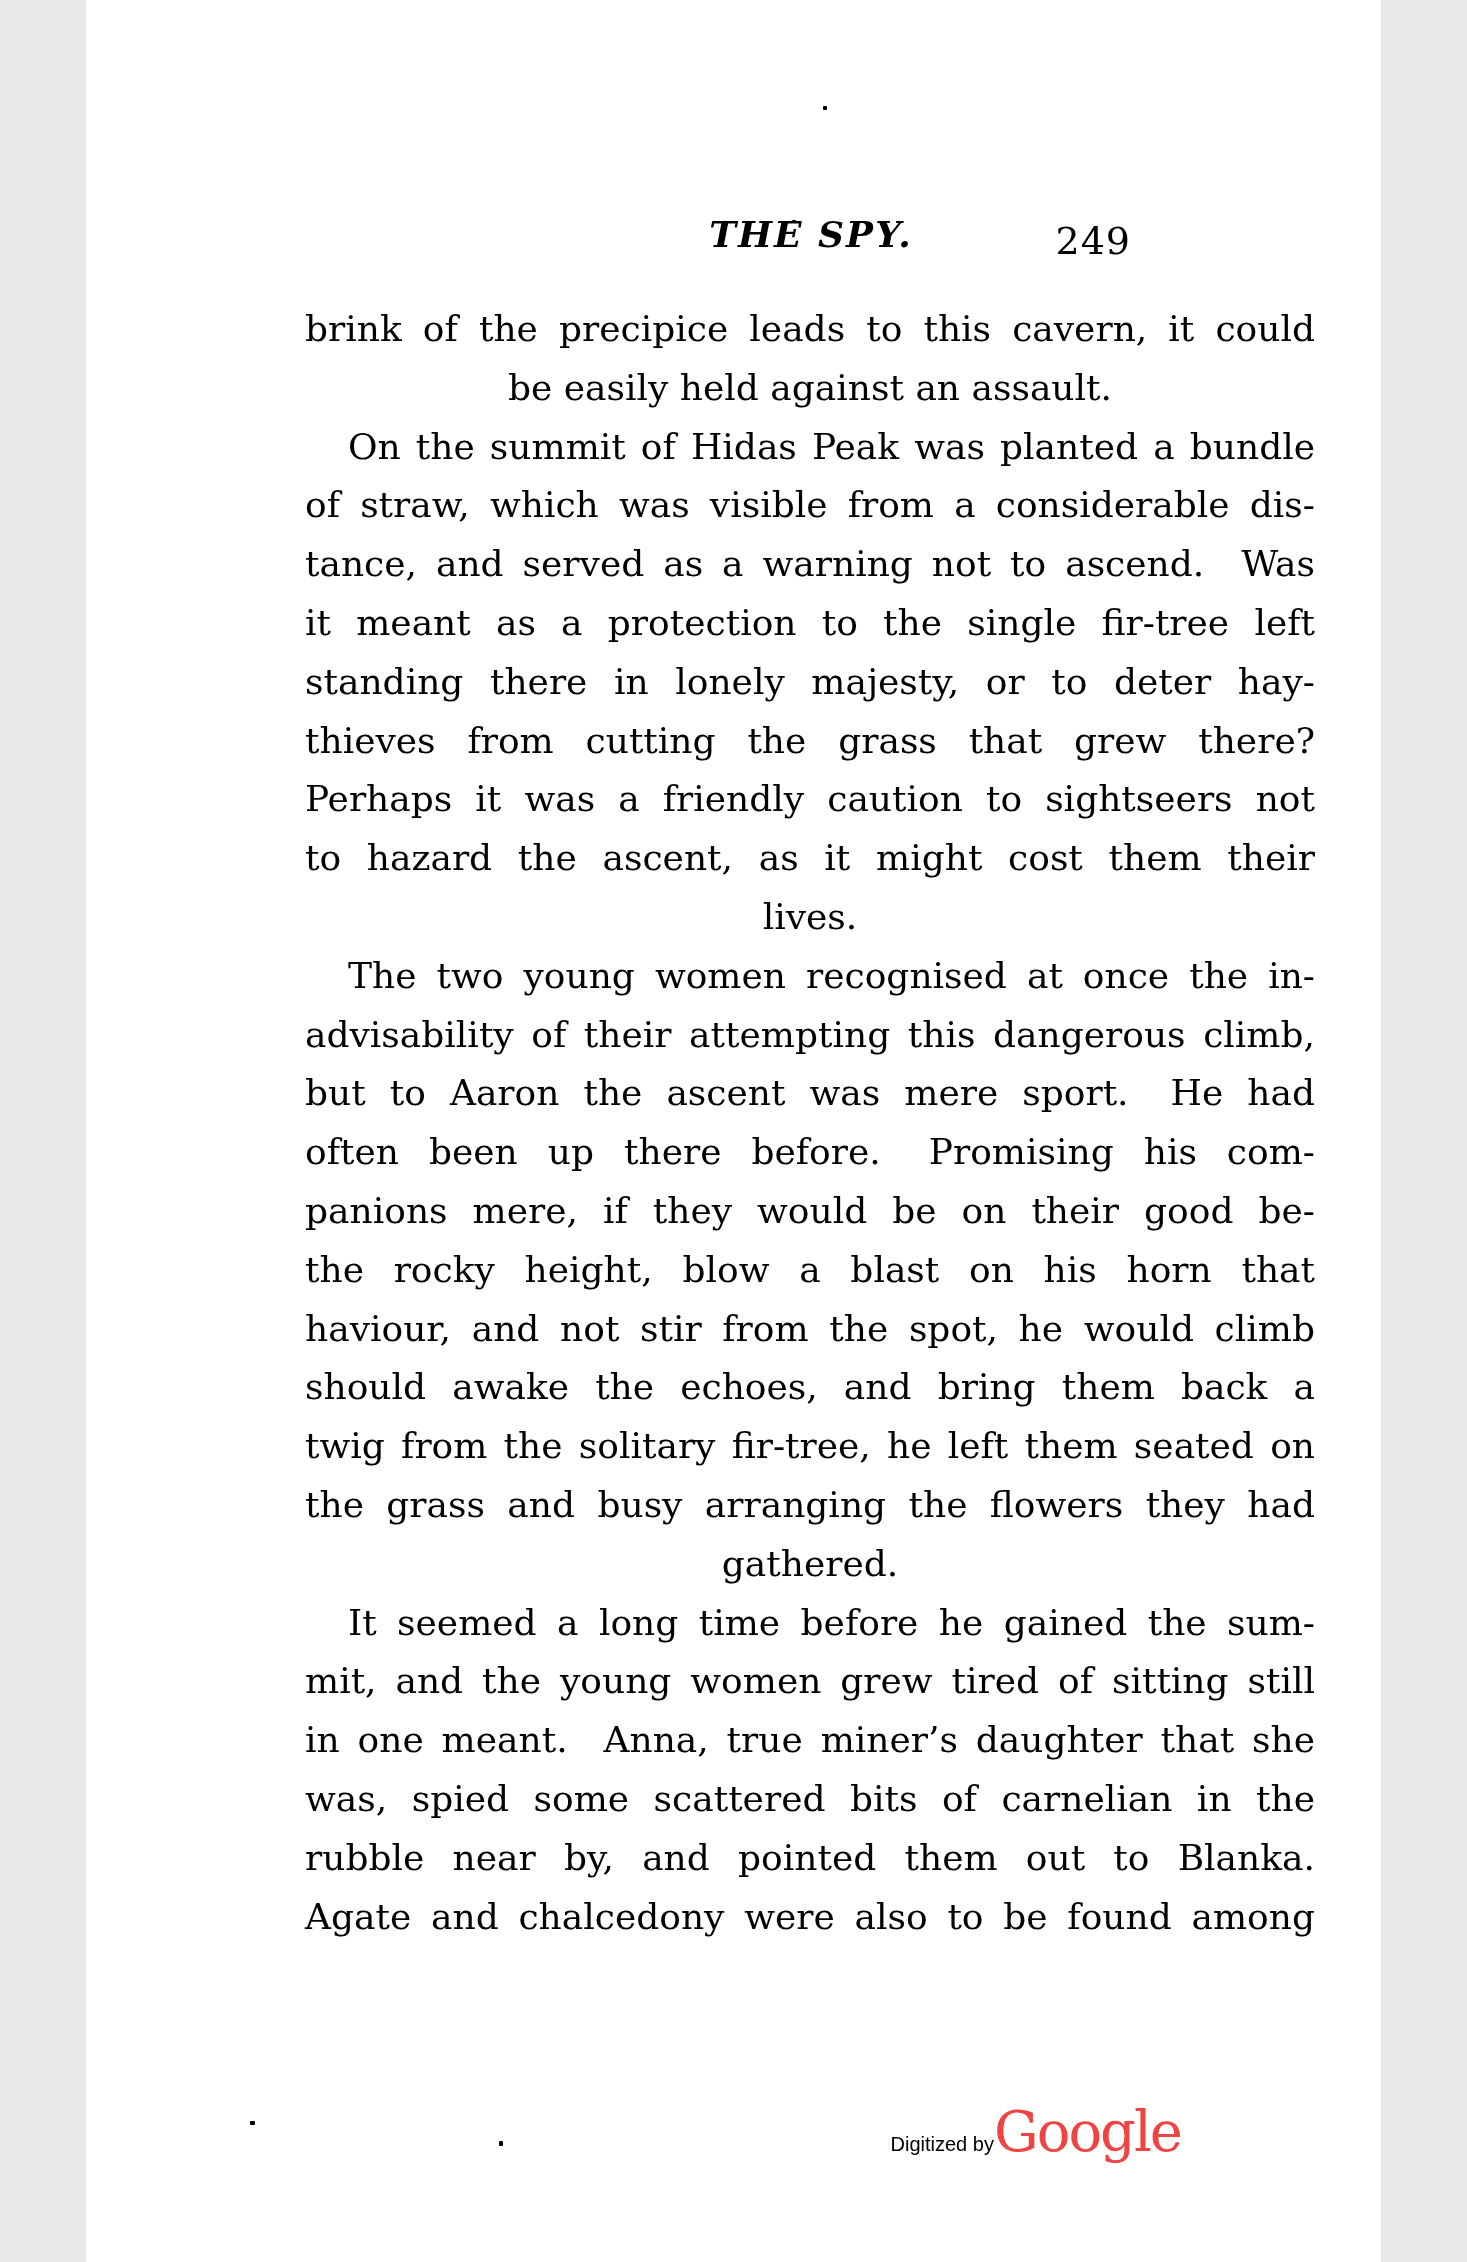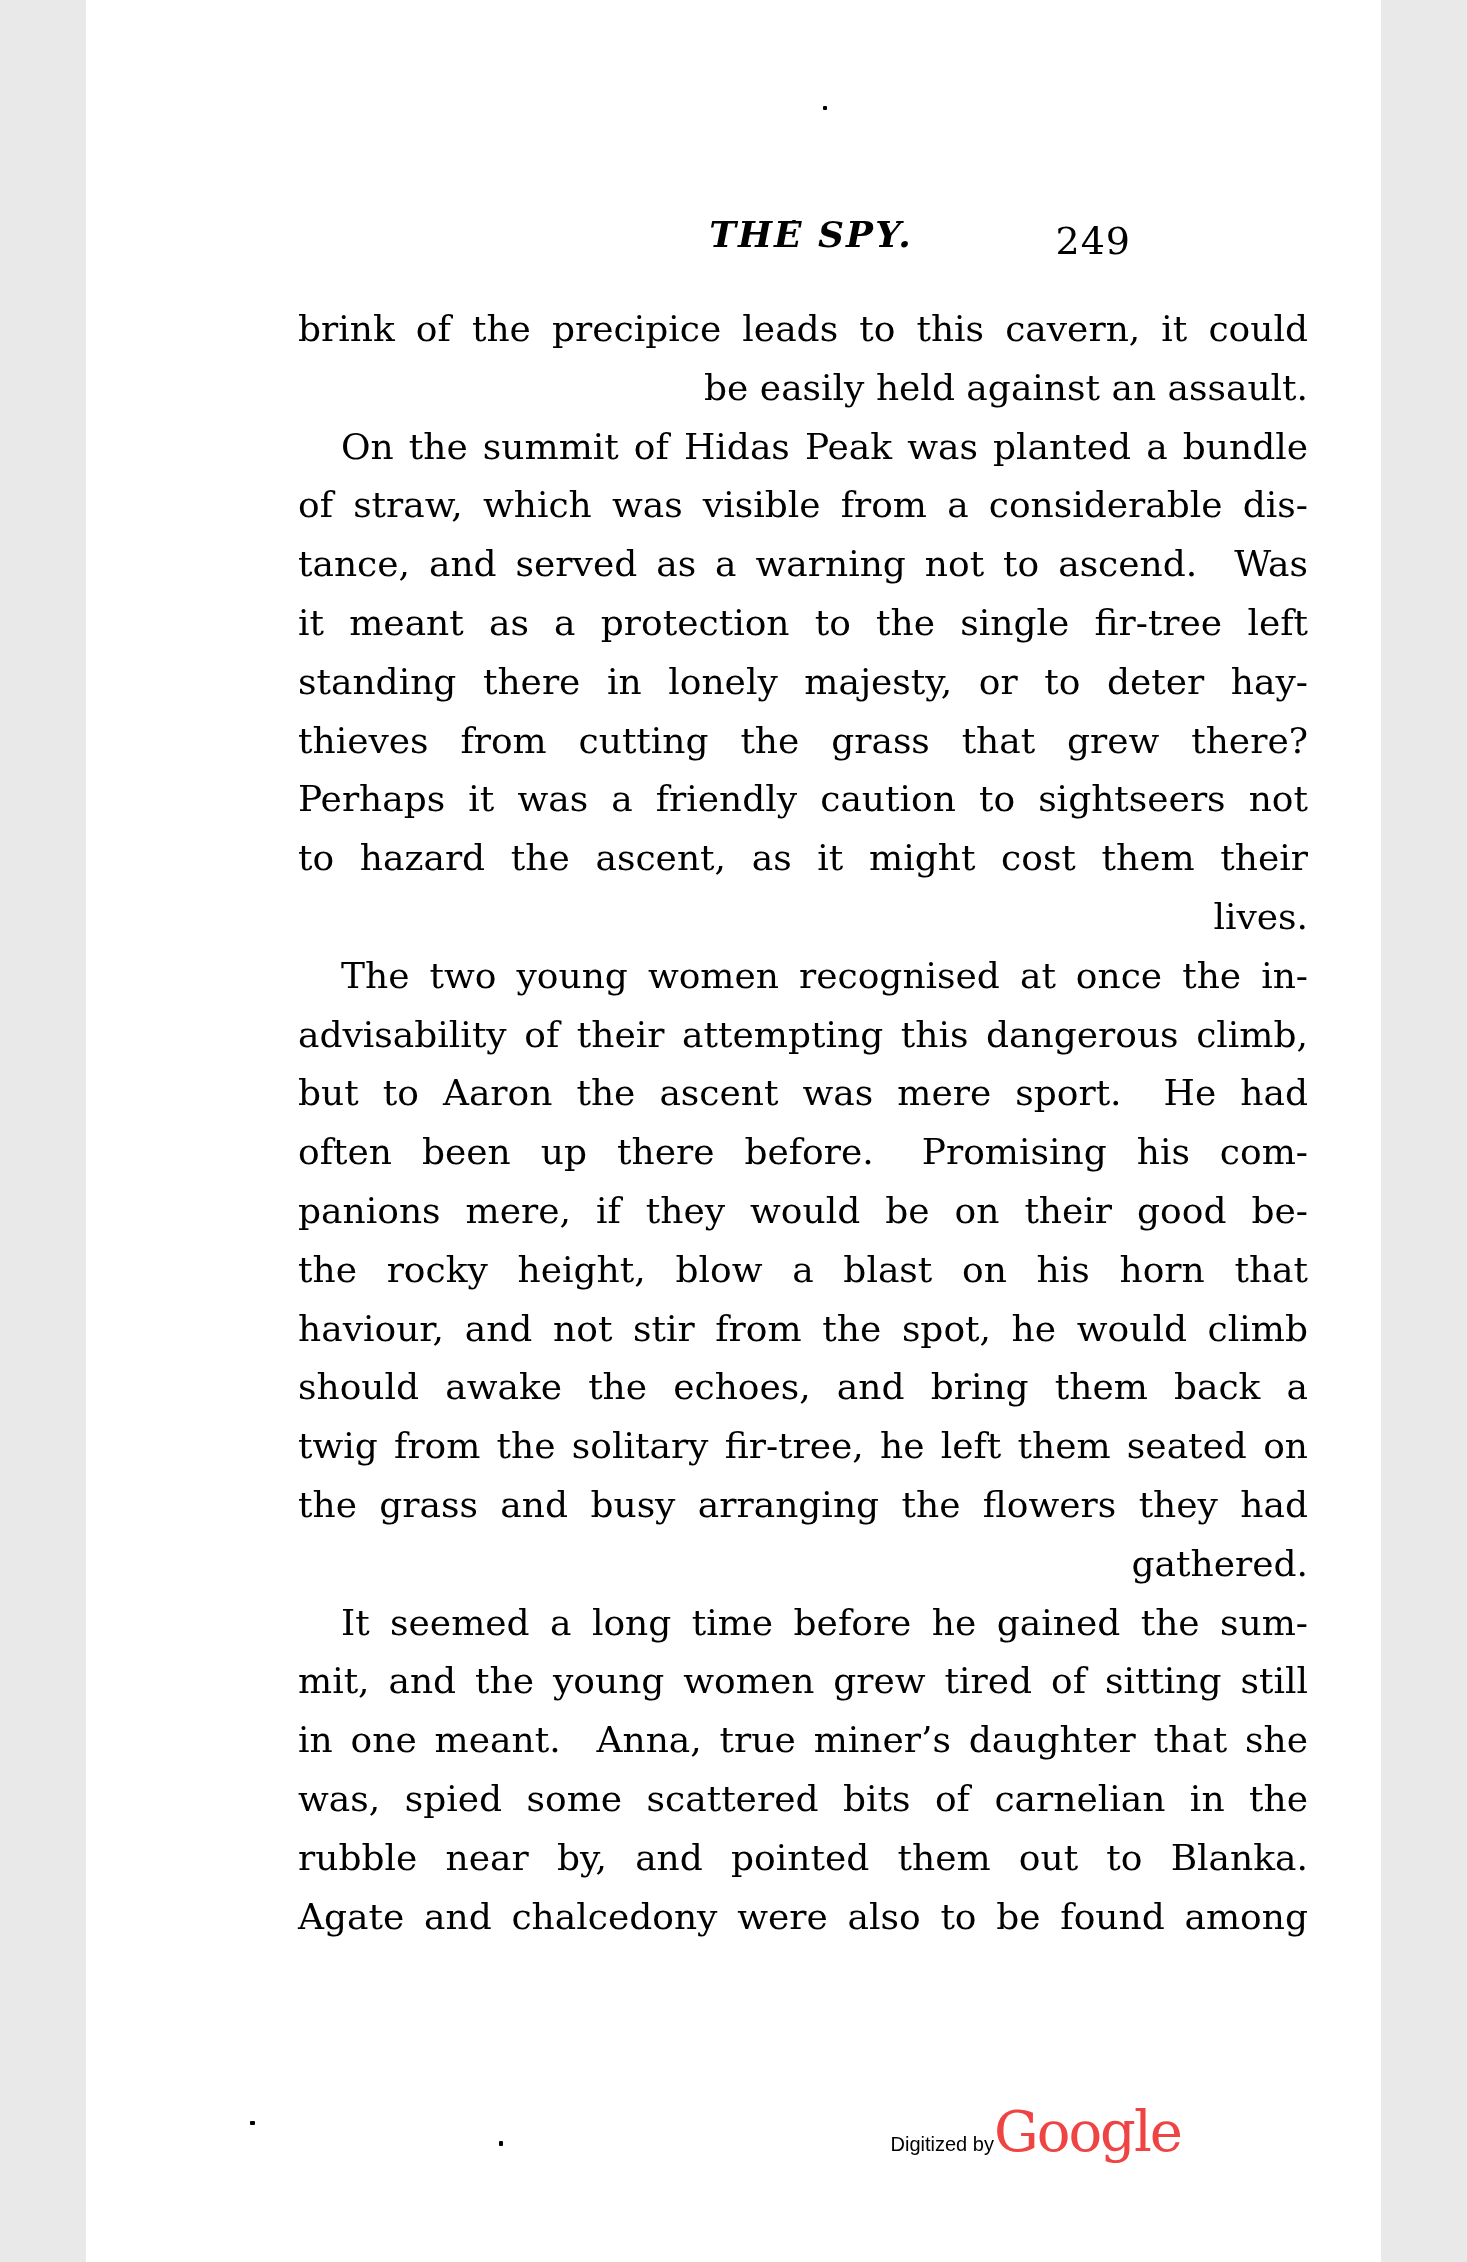--- a/index.html
+++ b/index.html
@@ -16,24 +16,24 @@
     position:absolute; left:220px; top:216px; width:1010px;
     text-align:center;
     font-style:italic; font-weight:bold;
     font-size:36px; line-height:1; letter-spacing:2px;
   }
   .page-num {
     position:absolute; top:222px; right:250px;
     font-size:38px; font-weight:normal; line-height:1; letter-spacing:1px;
   }
   .body-text {
-    position:absolute; left:212px; top:300px; width:1010px;
+    position:absolute; left:219px; top:300px; width:1010px;
     font-size:36px; line-height:58.8px;
   }
-  .line { text-align:right; }
+  .line { text-align:center; }
   .line.j { text-align:justify; text-align-last:justify; }
   .line.ind { text-indent:43px; }
   .footer {
     position:absolute; top:2104px; right:200px;
     display:flex; align-items:baseline; 
   }
   .digitized {
     font-family:"Liberation Sans","DejaVu Sans",sans-serif;
     font-size:20px; line-height:1; color:#000;
   }

